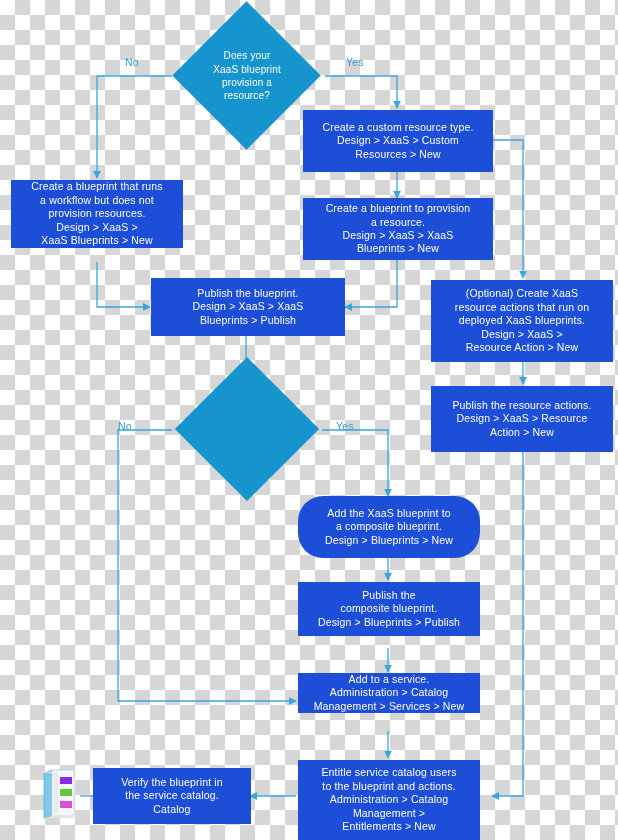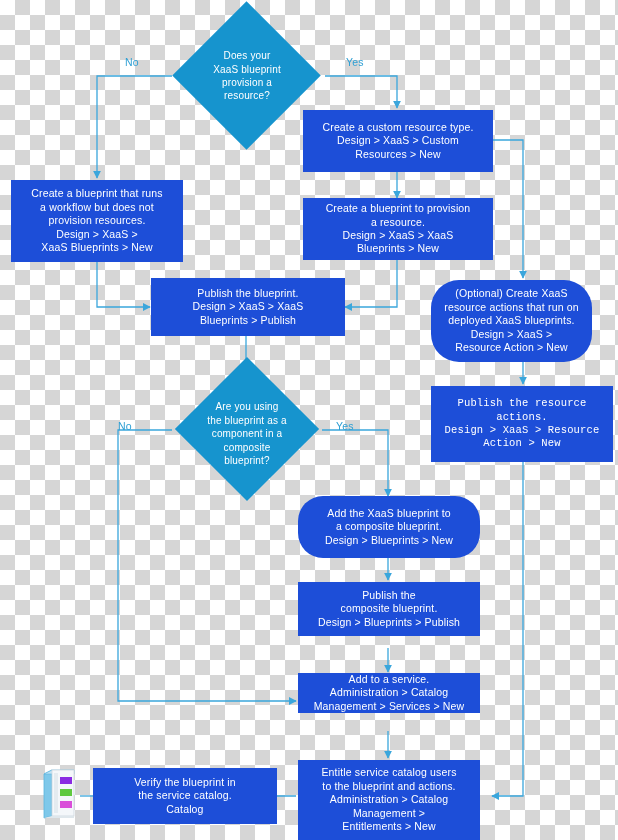--- a/index.html
+++ b/index.html
@@ -133,27 +133,22 @@
   <div class="edge-label" style="left:118px; top:420px;">No</div>
   <div class="edge-label" style="left:336px; top:420px;">Yes</div>
 
   <div class="diamond" style="left:194px; top:23px; width:105px; height:105px;"></div>
   <div class="diamond-label" style="left:186px; top:44px; width:122px; height:64px;">Does your
 XaaS blueprint
 provision a
 resource?</div>
 
   <div class="diamond" style="left:196px; top:378px; width:102px; height:102px;"></div>
-  <div class="diamond-label" style="left:186px; top:396px; width:122px; height:76px;">Are you using
-the blueprint as a
-component in a
-composite
-blueprint?</div>
-
-  <div class="box" style="left:11px; top:180px; width:172px; height:82px;">
+
+  <div class="box" style="left:11px; top:180px; width:172px; height:68px;">
     <span class="txt">Create a blueprint that runs
 a workflow but does not
 provision resources.
 Design &gt; XaaS &gt;
 XaaS Blueprints &gt; New</span>
   </div>
 
   <div class="box" style="left:303px; top:110px; width:190px; height:62px;">
     <span class="txt">Create a custom resource type.
 Design &gt; XaaS &gt; Custom
@@ -166,29 +161,29 @@
 Design &gt; XaaS &gt; XaaS
 Blueprints &gt; New</span>
   </div>
 
   <div class="box" style="left:151px; top:278px; width:194px; height:58px;">
     <span class="txt">Publish the blueprint.
 Design &gt; XaaS &gt; XaaS
 Blueprints &gt; Publish</span>
   </div>
 
-  <div class="box" style="left:431px; top:280px; width:161px; height:82px;border-radius:28px;">
+  <div class="box" style="left:431px; top:280px; width:182px; height:82px;">
     <span class="txt">(Optional) Create XaaS
 resource actions that run on
 deployed XaaS blueprints.
 Design &gt; XaaS &gt;
 Resource Action &gt; New</span>
   </div>
 
-  <div class="box" style="left:431px; top:386px; width:182px; height:76px;font-family:Liberation Mono, monospace;">
+  <div class="box" style="left:431px; top:386px; width:182px; height:66px;">
     <span class="txt">Publish the resource actions.
 Design &gt; XaaS &gt; Resource
 Action &gt; New</span>
   </div>
 
   <div class="box" style="left:298px; top:496px; width:182px; height:62px;border-radius:25px;">
     <span class="txt">Add the XaaS blueprint to
 a composite blueprint.
 Design &gt; Blueprints &gt; New</span>
   </div>
@@ -206,21 +201,21 @@
   </div>
 
   <div class="box" style="left:298px; top:760px; width:182px; height:80px;">
     <span class="txt">Entitle service catalog users
 to the blueprint and actions.
 Administration &gt; Catalog
 Management &gt;
 Entitlements &gt; New</span>
   </div>
 
-  <div class="box" style="left:93px; top:768px; width:184px; height:56px;">
+  <div class="box" style="left:93px; top:768px; width:158px; height:56px;">
     <span class="txt">Verify the blueprint in
 the service catalog.
 Catalog</span>
   </div>
 
   <div class="catalog-icon">
     <svg viewBox="0 0 34 52" width="34" height="52">
 
       <polygon points="2,6 10,2 10,48 2,50" fill="#7ec8ea" stroke="#5cb4dd" stroke-width="0.8"></polygon>
       <polygon points="2,6 10,2 32,2 32,6" fill="#bfe3f5" stroke="#5cb4dd" stroke-width="0.6"></polygon>

